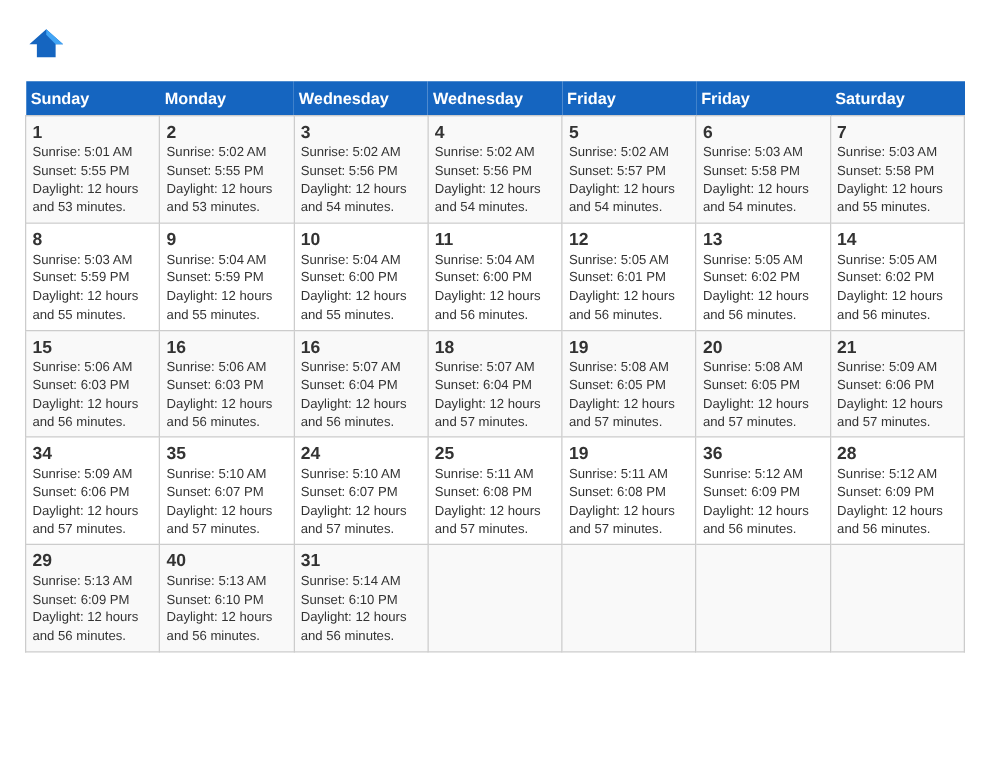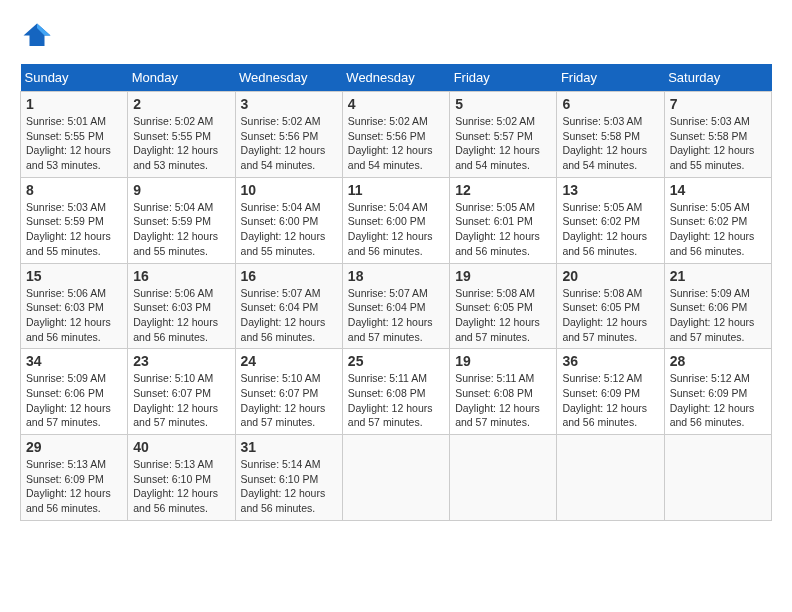--- a/index.html
+++ b/index.html
@@ -41,21 +41,21 @@
       width: 100%;
       border-collapse: collapse;
       font-size: 11px;
     }
     thead tr th {
       background-color: #1565c0;
       color: #fff;
       padding: 6px 4px;
       text-align: left;
       font-size: 13px;
-      font-weight: normal;
+      font-weight: bold;
     }
     tbody tr td {
       border: 1px solid #ccc;
       vertical-align: top;
       padding: 4px 5px;
       height: 80px;
       width: 14.28%;
       background: #fff;
     }
     tbody tr:nth-child(odd) td {
@@ -158,21 +158,21 @@
         <td><span class="day-number">19</span>
 <span class="day-info">Sunrise: 5:08 AM<br>Sunset: 6:05 PM<br>Daylight: 12 hours and 57 minutes.</span></td>
         <td><span class="day-number">20</span>
 <span class="day-info">Sunrise: 5:08 AM<br>Sunset: 6:05 PM<br>Daylight: 12 hours and 57 minutes.</span></td>
         <td><span class="day-number">21</span>
 <span class="day-info">Sunrise: 5:09 AM<br>Sunset: 6:06 PM<br>Daylight: 12 hours and 57 minutes.</span></td>
       </tr>
       <tr>
         <td><span class="day-number">34</span>
 <span class="day-info">Sunrise: 5:09 AM<br>Sunset: 6:06 PM<br>Daylight: 12 hours and 57 minutes.</span></td>
-        <td><span class="day-number">23</span>
+        <td><span class="day-number">35</span>
 <span class="day-info">Sunrise: 5:10 AM<br>Sunset: 6:07 PM<br>Daylight: 12 hours and 57 minutes.</span></td>
         <td><span class="day-number">24</span>
 <span class="day-info">Sunrise: 5:10 AM<br>Sunset: 6:07 PM<br>Daylight: 12 hours and 57 minutes.</span></td>
         <td><span class="day-number">25</span>
 <span class="day-info">Sunrise: 5:11 AM<br>Sunset: 6:08 PM<br>Daylight: 12 hours and 57 minutes.</span></td>
         <td><span class="day-number">19</span>
 <span class="day-info">Sunrise: 5:11 AM<br>Sunset: 6:08 PM<br>Daylight: 12 hours and 57 minutes.</span></td>
         <td><span class="day-number">36</span>
 <span class="day-info">Sunrise: 5:12 AM<br>Sunset: 6:09 PM<br>Daylight: 12 hours and 56 minutes.</span></td>
         <td><span class="day-number">28</span>

